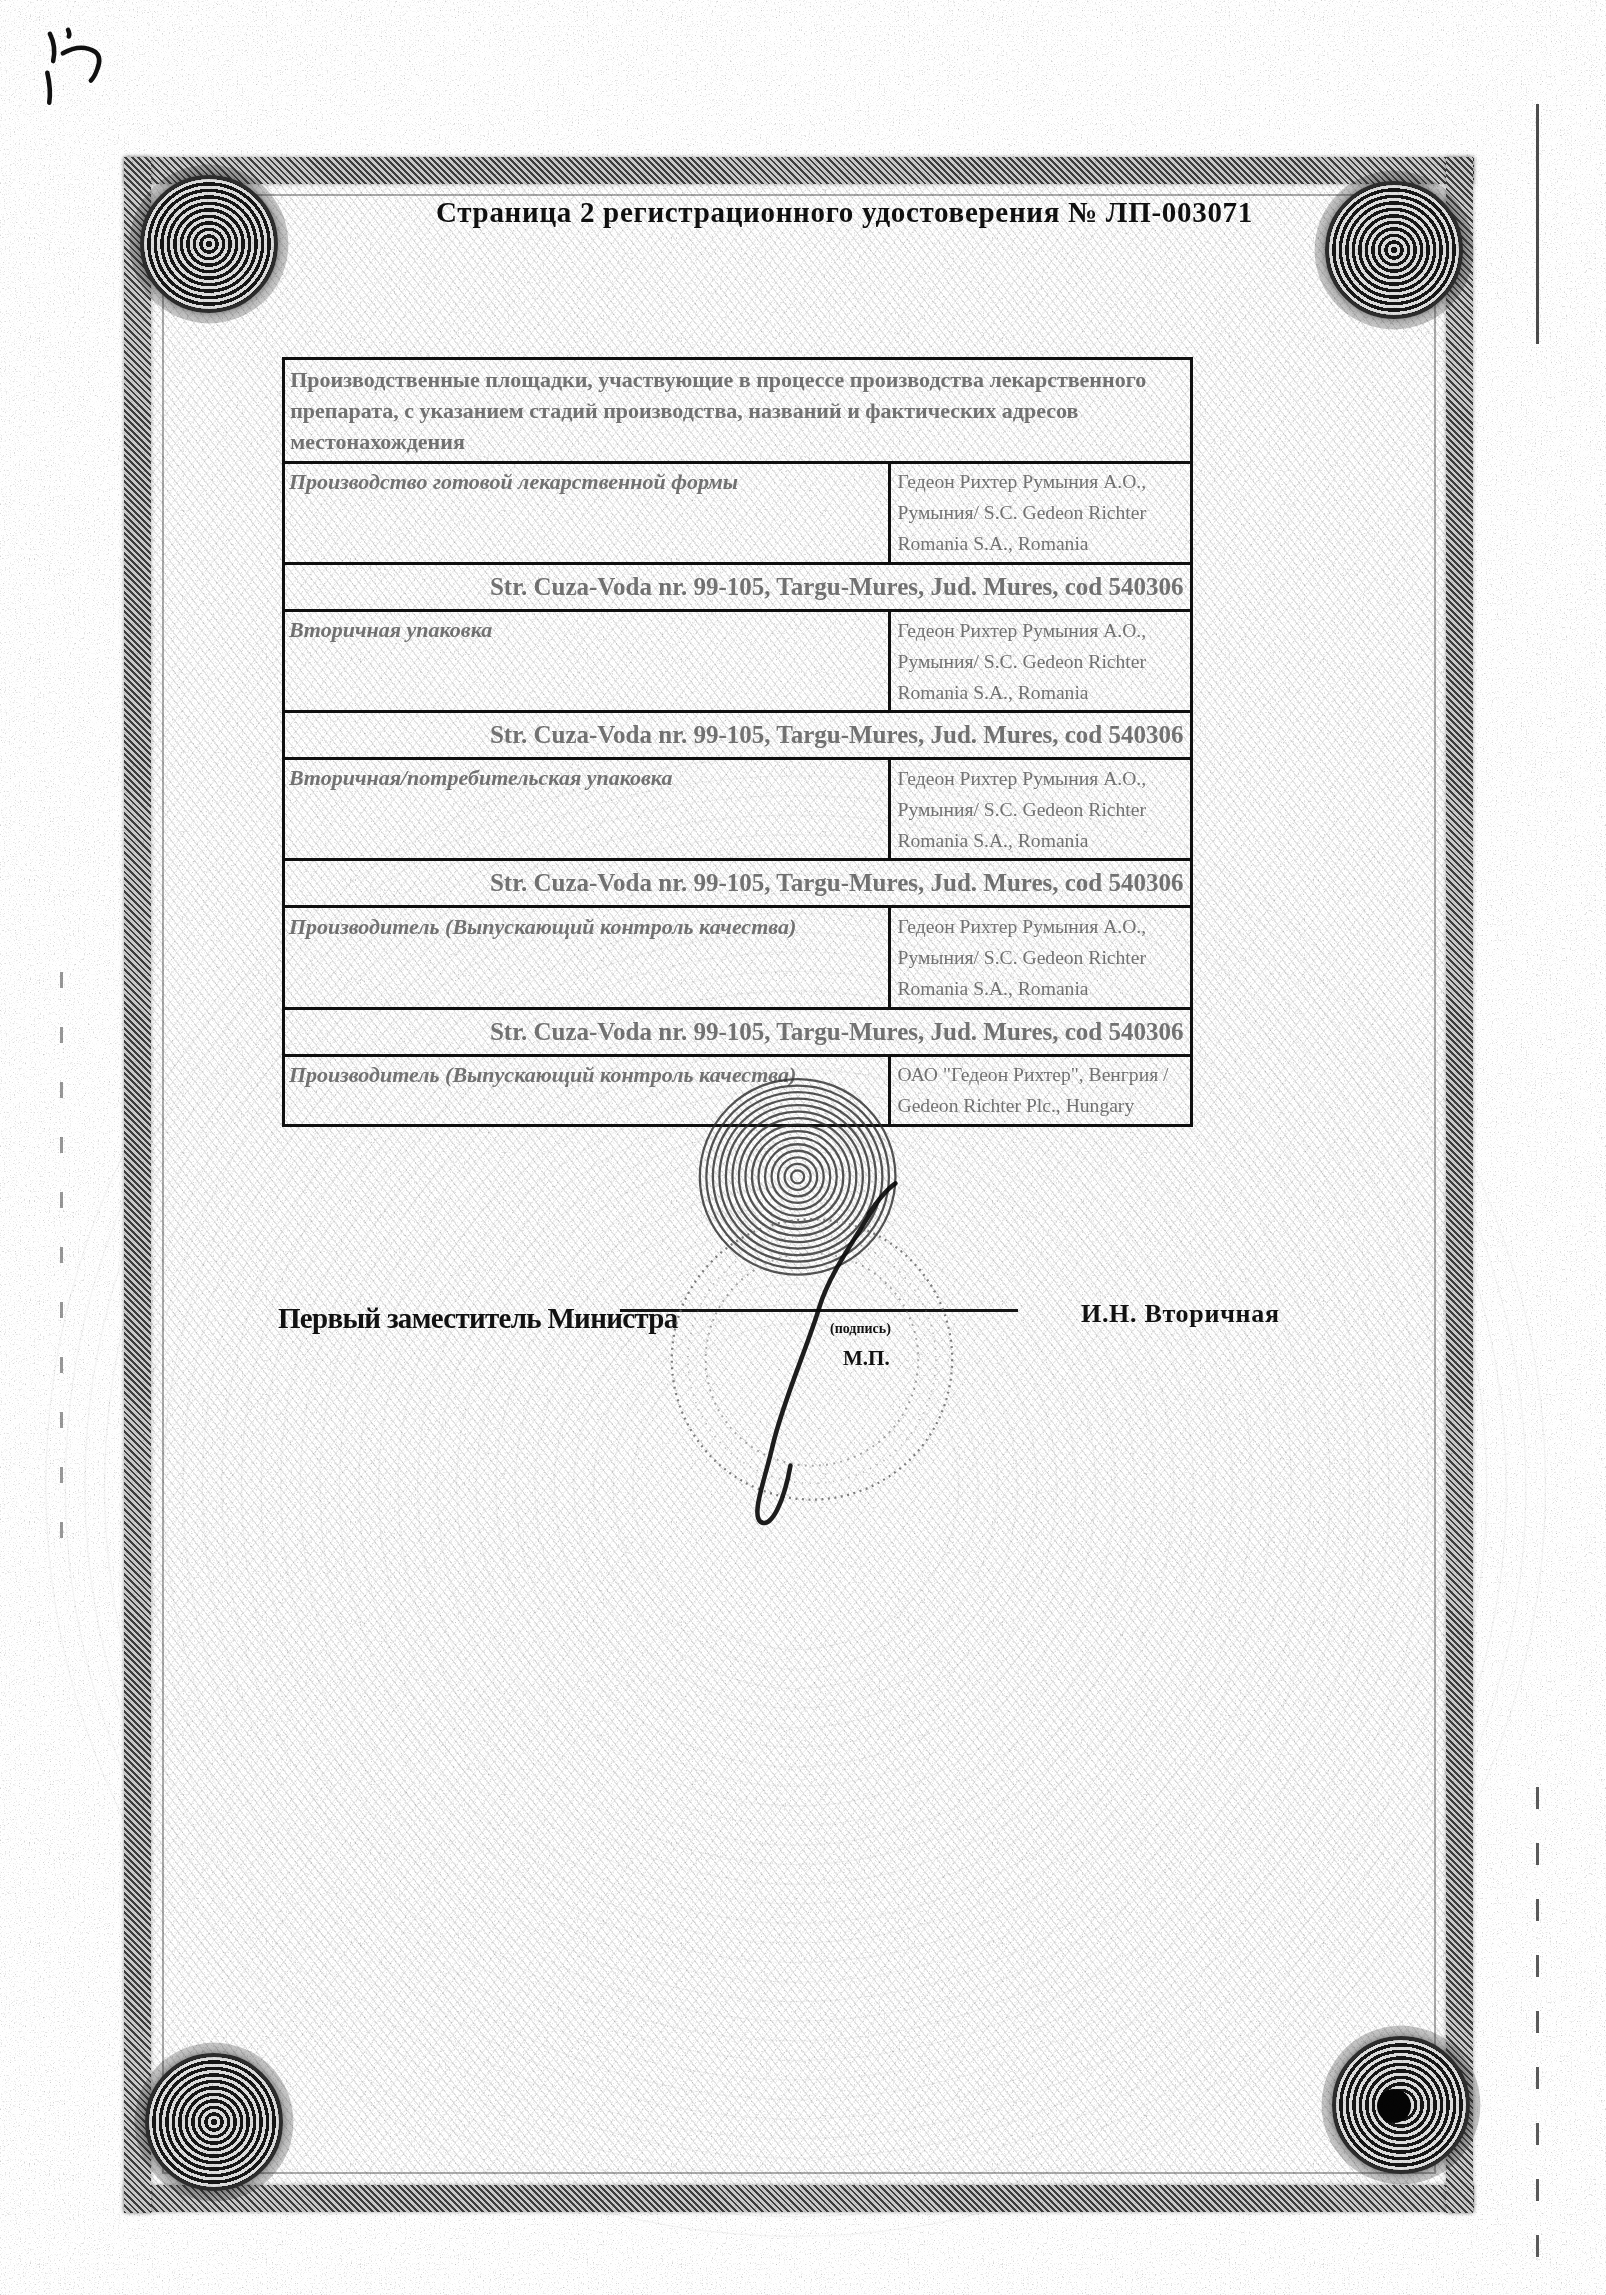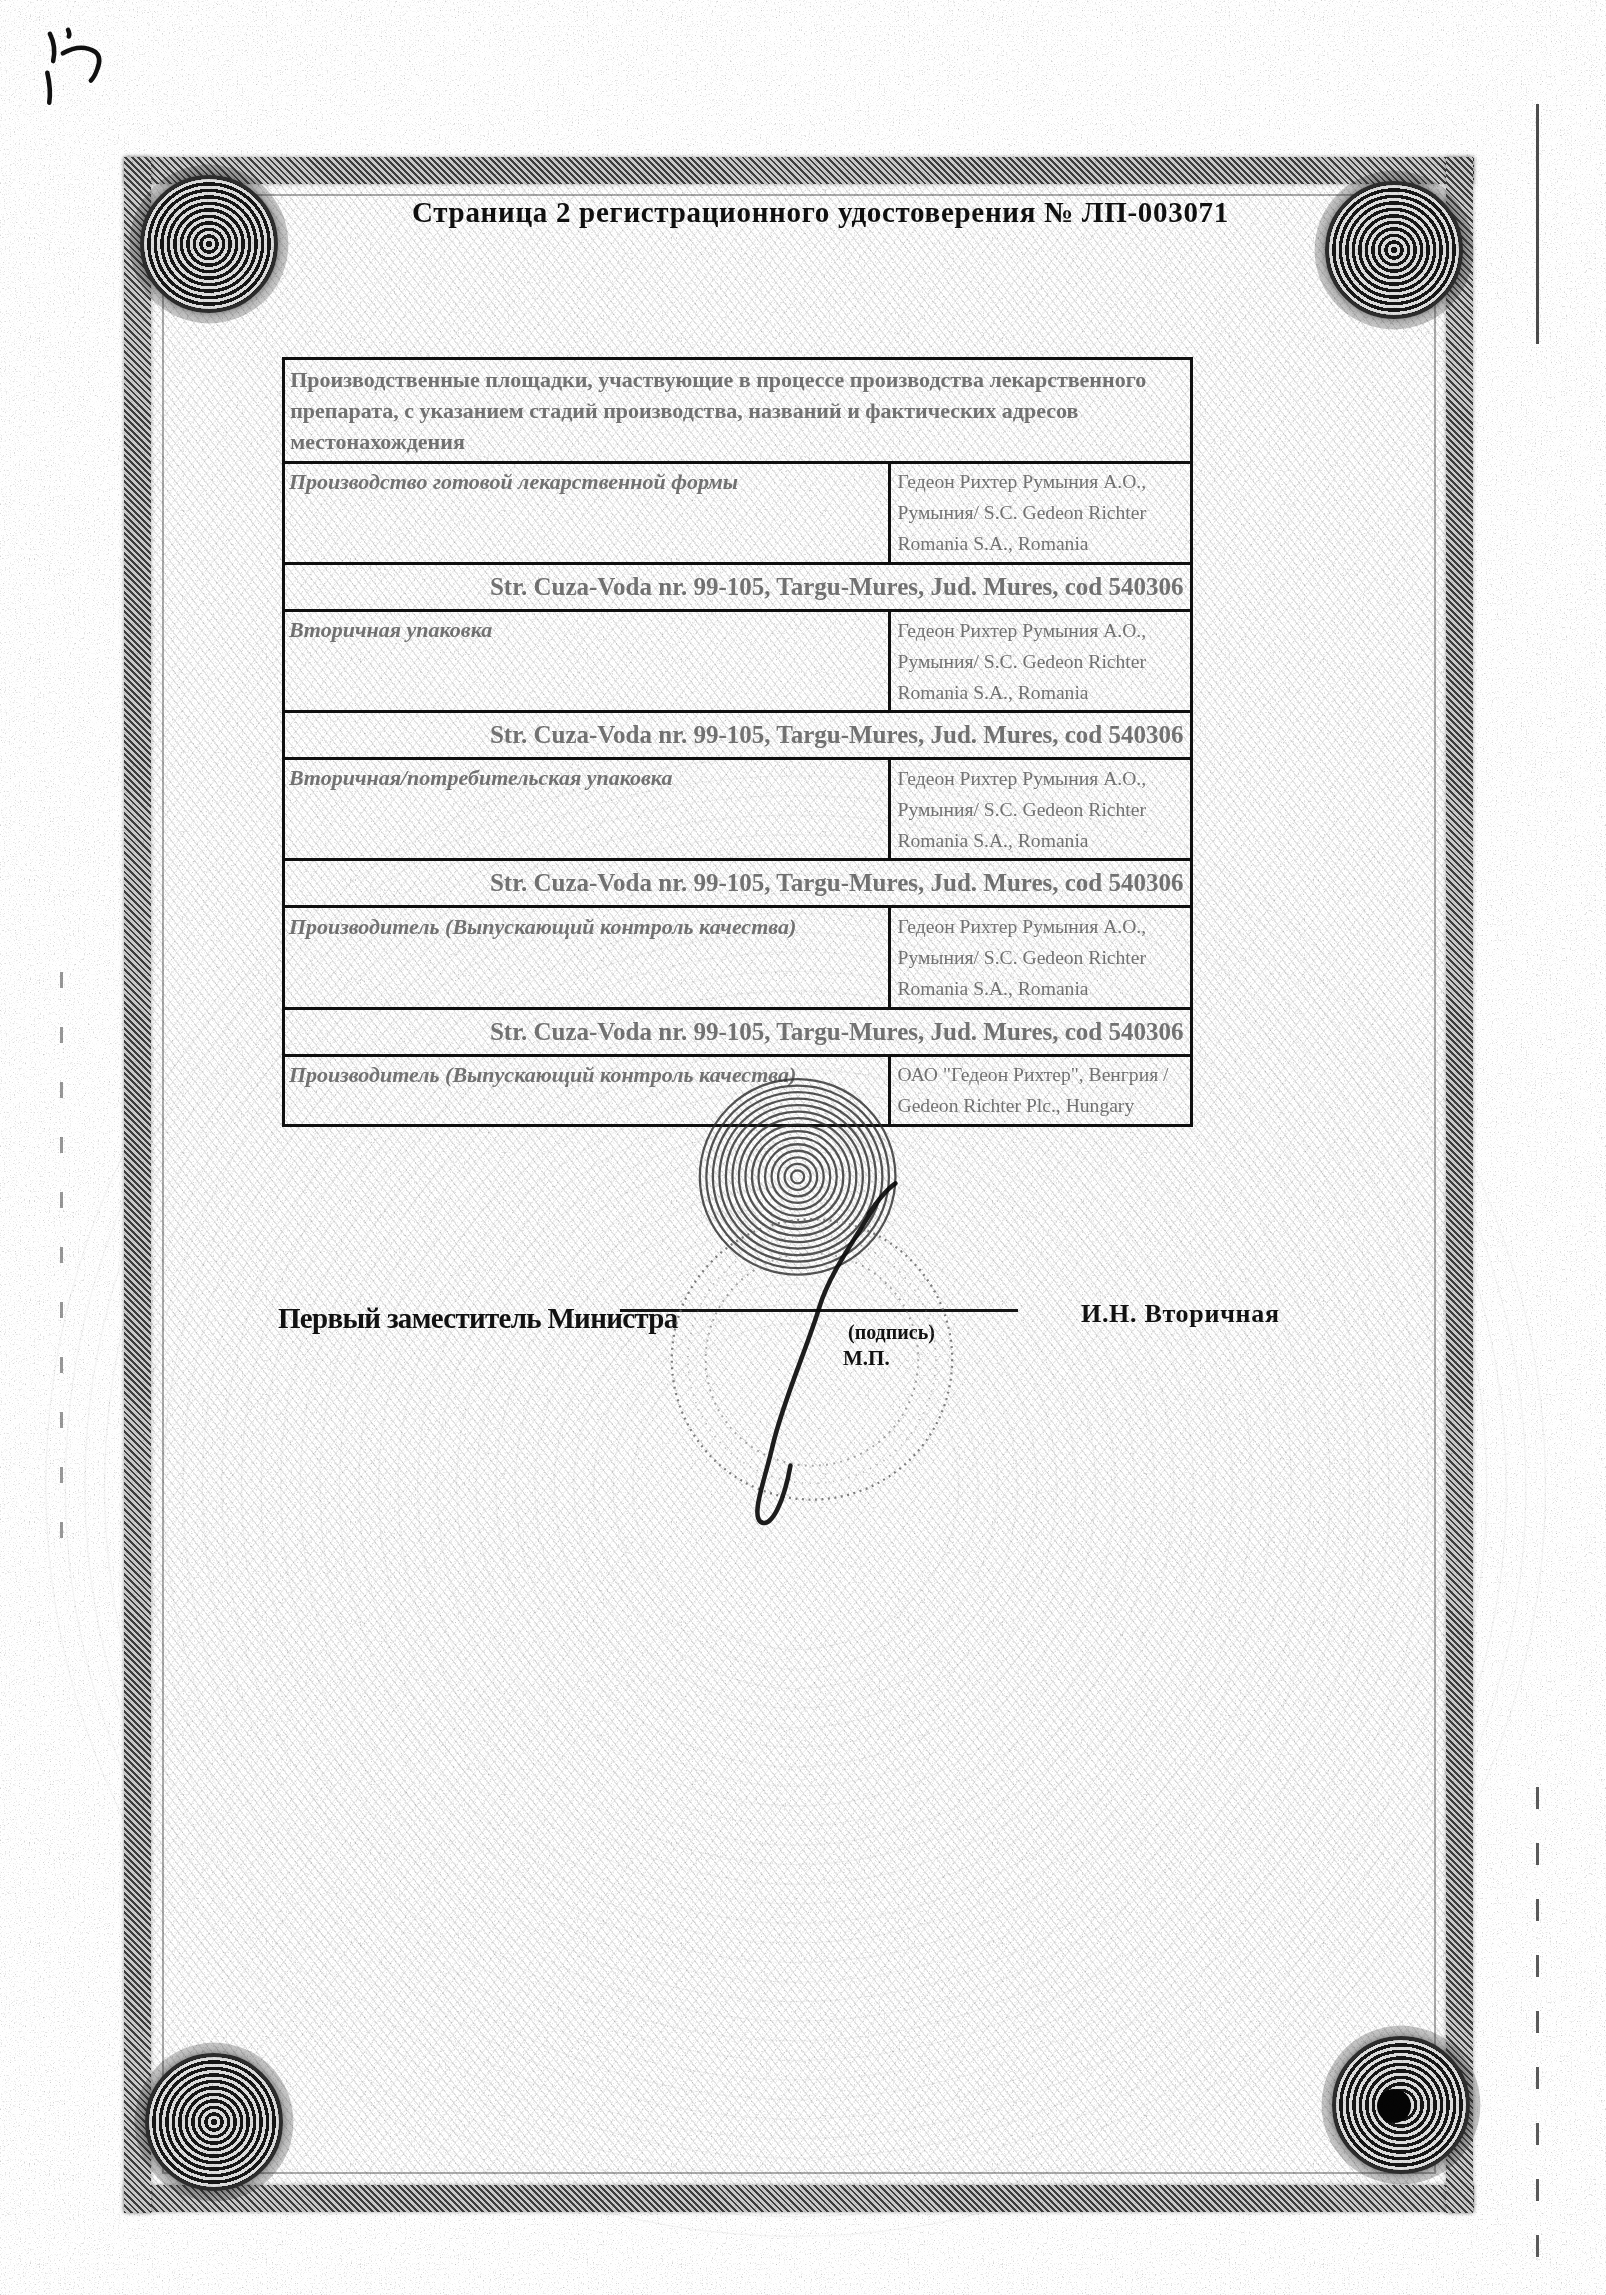--- a/index.html
+++ b/index.html
@@ -33,21 +33,21 @@
              border:4.6px solid #2c2c2c;
              box-shadow:0 0 0 10.4px rgba(55,55,55,.28), 0 0 9px rgba(0,0,0,.5); }
   .rosette-tl { left:140px;  top:175px; }
   .rosette-tr { left:1325px; top:181px; }
   .rosette-bl { left:145px;  top:2053px; }
   .rosette-br { left:1332px; top:2036px; }
   .ink-dot { position:absolute; left:1377px; top:2089px; width:34px; height:34px;
              border-radius:50%; background:#050505; z-index:4; }
 
   
-  .doc-title { position:absolute; left:400px; top:196px; width:841px; z-index:5;
+  .doc-title { position:absolute; left:424px; top:196px; width:841px; z-index:5;
                font-size:29px; font-weight:700; letter-spacing:0.7px; text-align:center;
                color:#101010; }
 
   
   .reg-table { position:absolute; left:282px; top:357px; width:908px; z-index:5;
                border-collapse:collapse; table-layout:fixed; }
   .reg-table td { border:3.9px solid #101010; color:#737373; overflow:hidden; }
   .col-stage { width:606px; } .col-mfr { width:302px; }
   td.thead { font-size:22px; font-weight:700; line-height:31px; padding:3.9px 9px 3.9px 5.2px; }
   td.stage { font-size:22px; font-weight:700; font-style:italic; vertical-align:top;
@@ -56,22 +56,22 @@
              padding:2.6px 6.5px 2.6px 6.5px; }
   td.addr  { font-size:25px; font-weight:700; vertical-align:middle; padding:2.6px 6.5px 2.6px 2.6px;text-align:right; }
   tr.h-head  { height:96px; } tr.h-row   { height:98px;margin-top:48px; }
   tr.h-row5  { height:70px; } tr.h-addr  { height:47px; }
 
   
   .sig-label { position:absolute; left:278px; top:1302px; z-index:5;
                font-size:29px; font-weight:700; letter-spacing:-0.7px; }
   .sig-line  { position:absolute; left:620px; top:1309px; width:398px; height:3.3px;
                background:#161616; z-index:5; }
-  .sig-caption { position:absolute; left:848px; top:1321px; z-index:5;
-                 font-size:20px; font-weight:700; }
+  .sig-caption { position:absolute; left:830px; top:1321px; z-index:5;
+                 font-size:14px; font-weight:700; }
   .sig-mp    { position:absolute; left:843px; top:1346px; z-index:5;
                font-size:21px; font-weight:700; }
   .sig-name  { position:absolute; left:1081px; top:1299px; z-index:5;
                font-size:26px; font-weight:700; letter-spacing:0.7px; }
 
   .stamp-svg, .mark-svg, .rings-svg { position:absolute; left:0; top:0; z-index:6; }
   .rings-svg { z-index:1; }
 
   
   .edge-line-right-top { position:absolute; left:1536px; top:104px; width:3.3px; height:240px;

